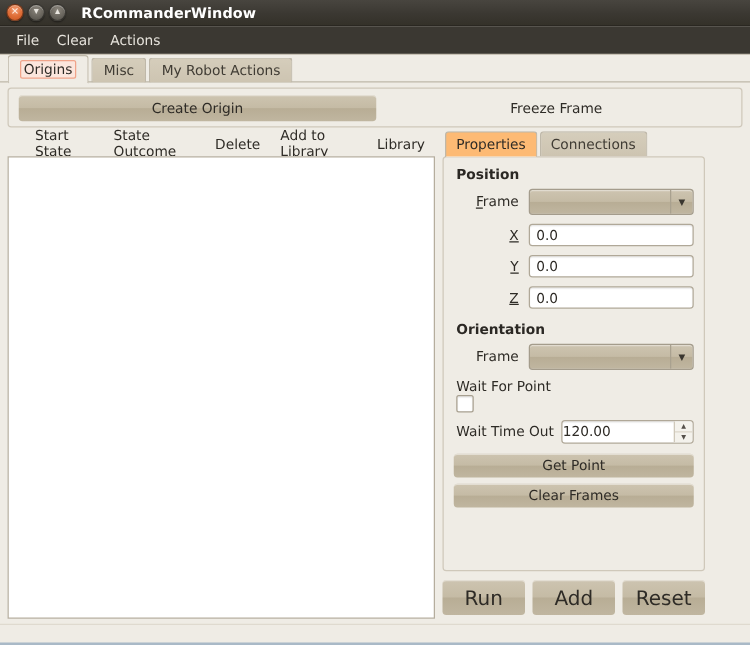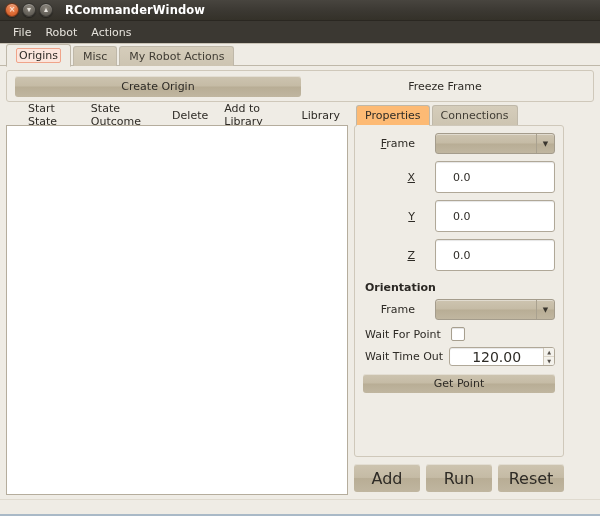--- a/index.html
+++ b/index.html
@@ -266,21 +266,21 @@
     margin: 0 0 5px 2px;
   }
   .frow {
     display: flex;
     align-items: center;
     margin-bottom: 7px;
   }
   .flabel {
     width: 52px;
     text-align: right;
-    padding-right: 20px;
+    padding-right: 8px;
     font-size: 11px;
     color: #2e2b26;
   }
   .flabel u { text-decoration: underline; }
   .combo {
     flex: 1;
     height: 19px;
     border: 1px solid #a49c8c;
     border-radius: 3px;
     background: linear-gradient(to bottom, #cdc4b0 0%, #c5bba5 48%, #b8ad95 52%, #c0b6a0 100%);
@@ -295,37 +295,38 @@
     width: 17px;
     border-left: 1px solid #a9a18f;
     display: flex;
     align-items: center;
     justify-content: center;
     font-size: 7px;
     color: #3a362f;
   }
   .input {
     flex: 1;
-    height: 32px;
+    height: 18px;
     border: 1px solid #b0a898;
     border-radius: 3px;
     background: #ffffff;
     box-shadow: inset 0 1px 1px rgba(0,0,0,.10);
     display: flex;
     align-items: center;
-    padding: 0 17px;
+    padding: 0 5px;
     font-size: 11px;
     color: #2e2b26;
     box-sizing: border-box;
     cursor: text;
   }
   .checkrow {
     display: flex;
-    align-items: center;
+    align-items: flex-start;
     margin: 6px 0 6px 2px;
+    flex-direction: column;
   }
   .checkrow .clabel { font-size: 11px; margin-right: 10px; }
   .checkbox {
     width: 12px;
     height: 12px;
     border: 1px solid #a79f8f;
     border-radius: 2px;
     background: #ffffff;
     box-shadow: inset 0 1px 1px rgba(0,0,0,.12);
     cursor: default;
@@ -343,22 +344,22 @@
     border-radius: 3px;
     background: #ffffff;
     box-shadow: inset 0 1px 1px rgba(0,0,0,.10);
     display: flex;
     align-items: center;
     box-sizing: border-box;
     overflow: hidden;
   }
   .spin-val {
     flex: 1;
-    padding: 0 22px;
-    font-size: 14px;
+    padding: 0 0;
+    font-size: 11px;
     cursor: text;
   }
   .spin-btns {
     width: 14px;
     height: 100%;
     border-left: 1px solid #cfc8ba;
     display: flex;
     flex-direction: column;
     background: #f4f2ec;
   }
@@ -424,21 +425,21 @@
       </div>
       <div class="wbtn wbtn-max">
         <span>▴</span>
       </div>
     </div>
     <div class="title-text">RCommanderWindow</div>
   </div>
 
   <div class="menubar">
     <div class="menu-item">File</div>
-    <div class="menu-item">Robot</div>
+    <div class="menu-item">Clear</div>
     <div class="menu-item">Actions</div>
   </div>
 
   <div class="tabbar">
     <div class="tab active">
       <span class="focusring">Origins</span>
     </div>
     <div class="tab">
       <span>Misc</span>
     </div>
@@ -467,20 +468,21 @@
 
     <div class="right-col">
 
       <div class="prop-tabs">
         <div class="ptab active">Properties</div>
         <div class="ptab">Connections</div>
       </div>
 
       <div class="propbox">
 
+        <div class="section-title">Position</div>
 
         <div class="frow">
           <div class="flabel"><u>F</u>rame</div>
           <div class="combo">
             <div class="combo-arrow">▼</div>
           </div>
         </div>
 
         <div class="frow">
           <div class="flabel"><u>X</u></div>
@@ -516,26 +518,27 @@
           <div class="spin">
             <div class="spin-val">120.00</div>
             <div class="spin-btns">
               <div class="spin-up">▲</div>
               <div class="spin-dn">▼</div>
             </div>
           </div>
         </div>
 
         <div class="gtk-btn wide-btn">Get Point</div>
+        <div class="gtk-btn wide-btn">Clear Frames</div>
 
       </div>
 
       <div class="action-row">
+        <div class="gtk-btn action-btn">Run</div>
         <div class="gtk-btn action-btn">Add</div>
-        <div class="gtk-btn action-btn">Run</div>
         <div class="gtk-btn action-btn">Reset</div>
       </div>
 
     </div>
   </div>
 
   <div class="statusbar"></div>
   <div class="bottom-edge"></div>
 
 </div>

